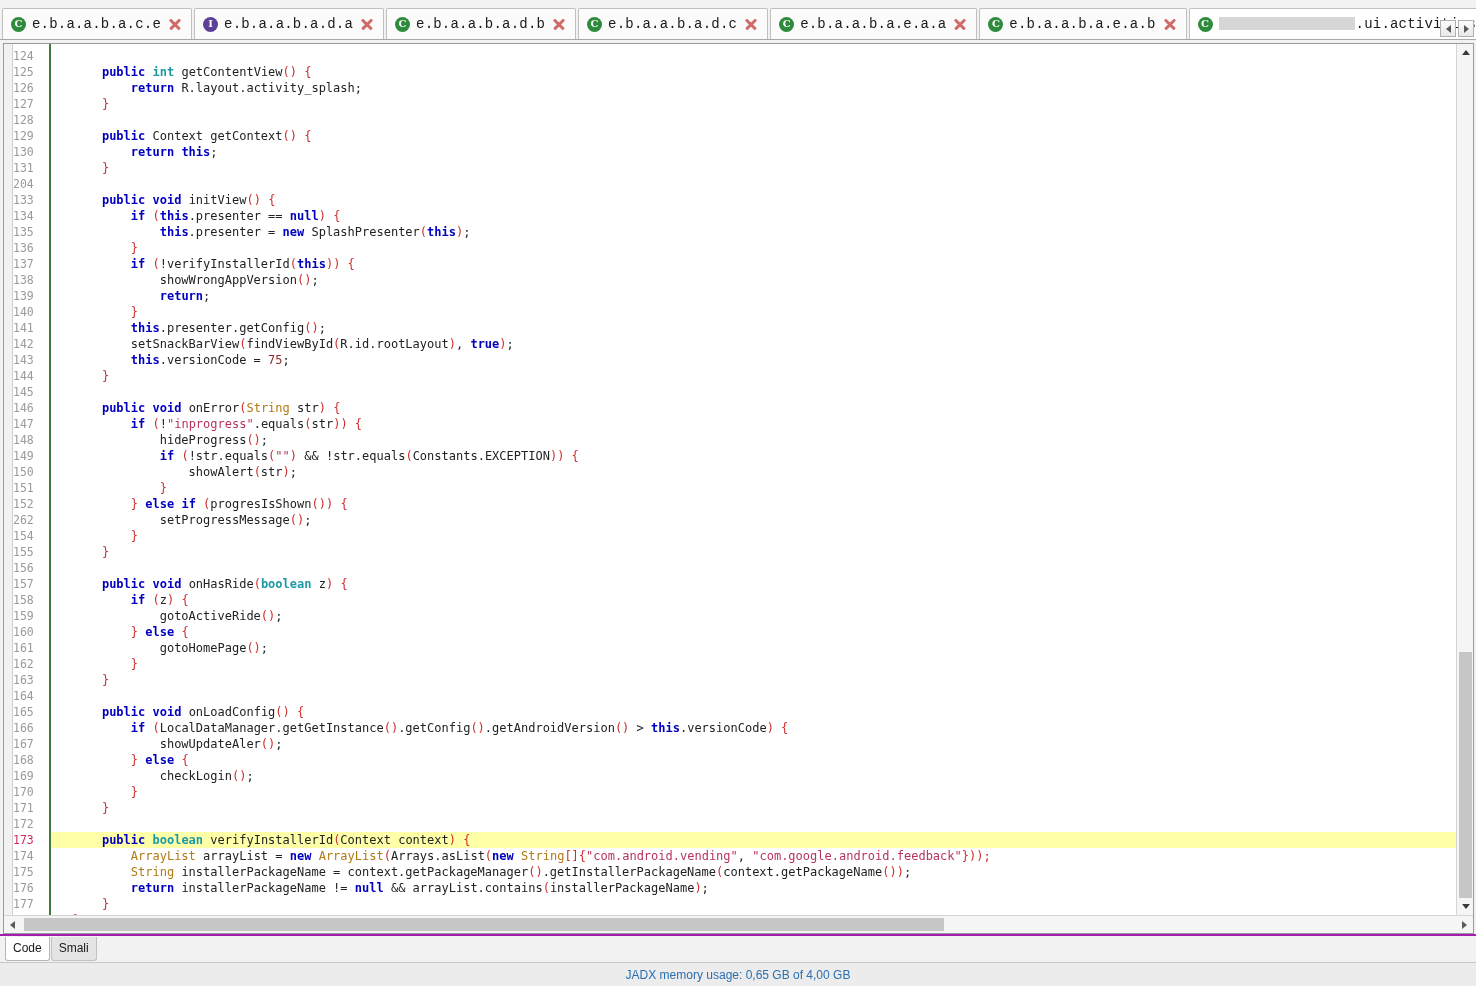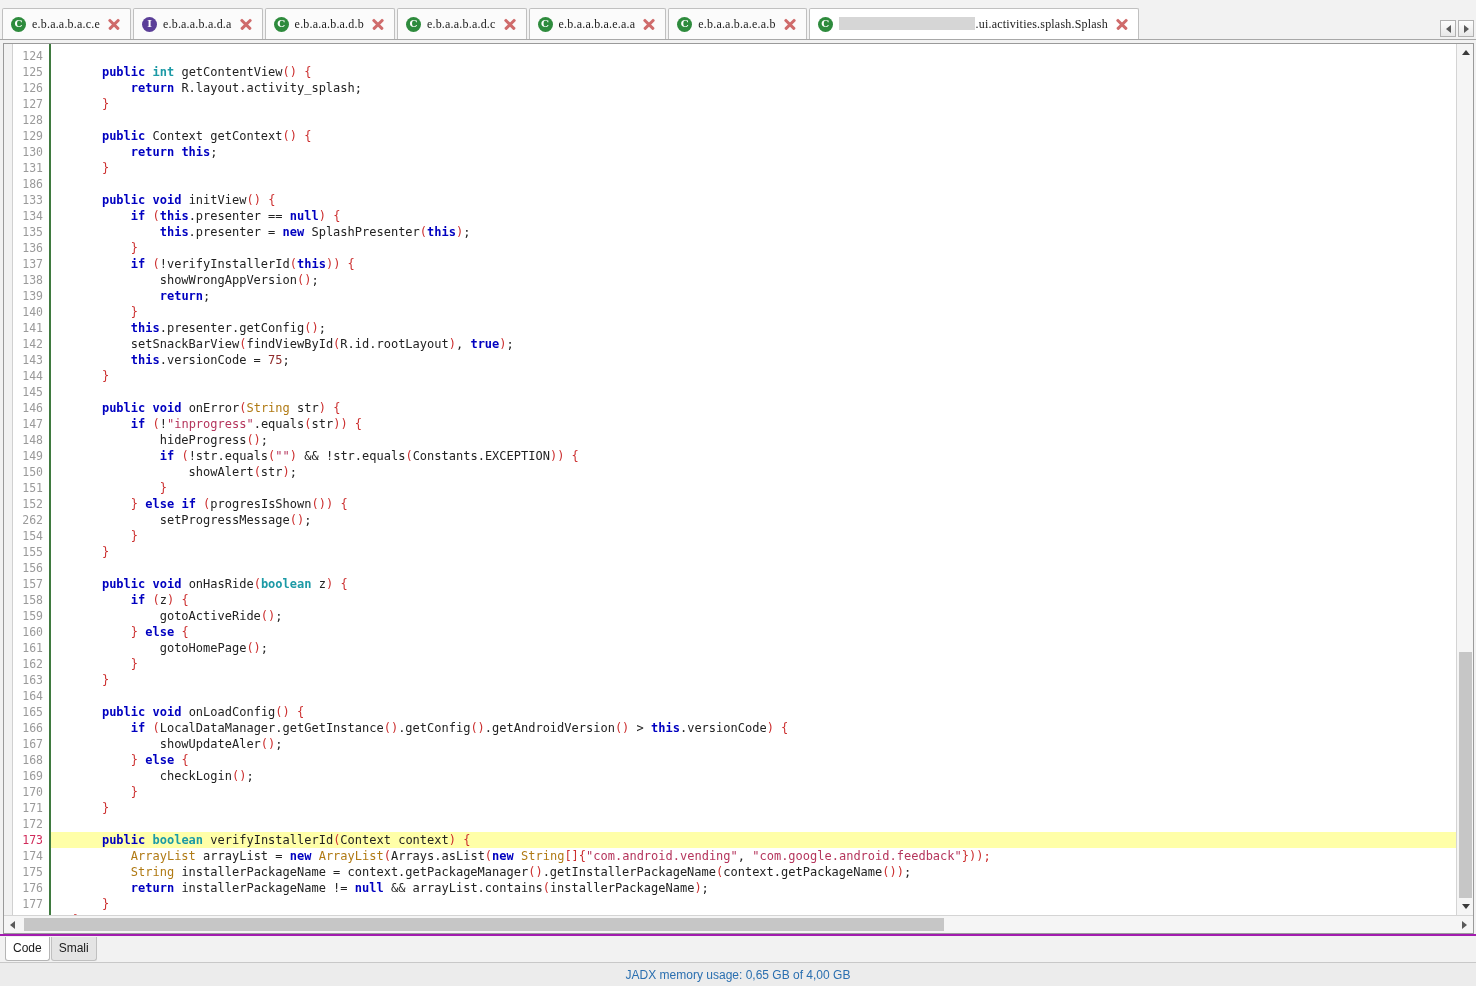--- a/index.html
+++ b/index.html
@@ -42,22 +42,22 @@
     border-radius: 2px 2px 0 0;
     margin-right: 2px;
     position: relative;
     white-space: nowrap;
     cursor: default;
   }
   .tab.active {
     background: #ffffff;
   }
   .tab-label {
-    font-family: Liberation Serif, serif;
-    font-size: 12px;
+    font-family: Liberation Mono, monospace;
+    font-size: 14px;
     color: #1a1a1a;
     letter-spacing: 0.2px;
   }
   .tab-close {
     width: 16px; height: 16px;
     position: relative;
     flex: 0 0 16px;
     cursor: pointer;
   }
   .tab-close::before, .tab-close::after {
@@ -150,21 +150,21 @@
     width: 9px;
     flex: 0 0 9px;
     background: #f2f2f2;
     border-right: 1px solid #d0d0d0;
   }
   .gutter {
     width: 38px;
     flex: 0 0 38px;
     background: #ffffff;
     border-right: 2px solid #3f7a3f;
-    text-align: right;
+    text-align: left;
     padding-right: 6px;
     font-family: "DejaVu Sans Mono", monospace;
     font-size: 11.5px;
     color: #9a9a9a;
     padding-top: 4px;
     user-select: none;
   }
   .gutter div { height: 16px; line-height: 16px; }
   .gutter div.hl { color: #d02b5a; }
 
@@ -348,21 +348,21 @@
         <div class="left-rail"></div>
         <div class="gutter" id="gutter">
             <div>124</div>
             <div>125</div>
             <div>126</div>
             <div>127</div>
             <div>128</div>
             <div>129</div>
             <div>130</div>
             <div>131</div>
-            <div>186</div>
+            <div>204</div>
             <div>133</div>
             <div>134</div>
             <div>135</div>
             <div>136</div>
             <div>137</div>
             <div>138</div>
             <div>139</div>
             <div>140</div>
             <div>141</div>
             <div>142</div>

